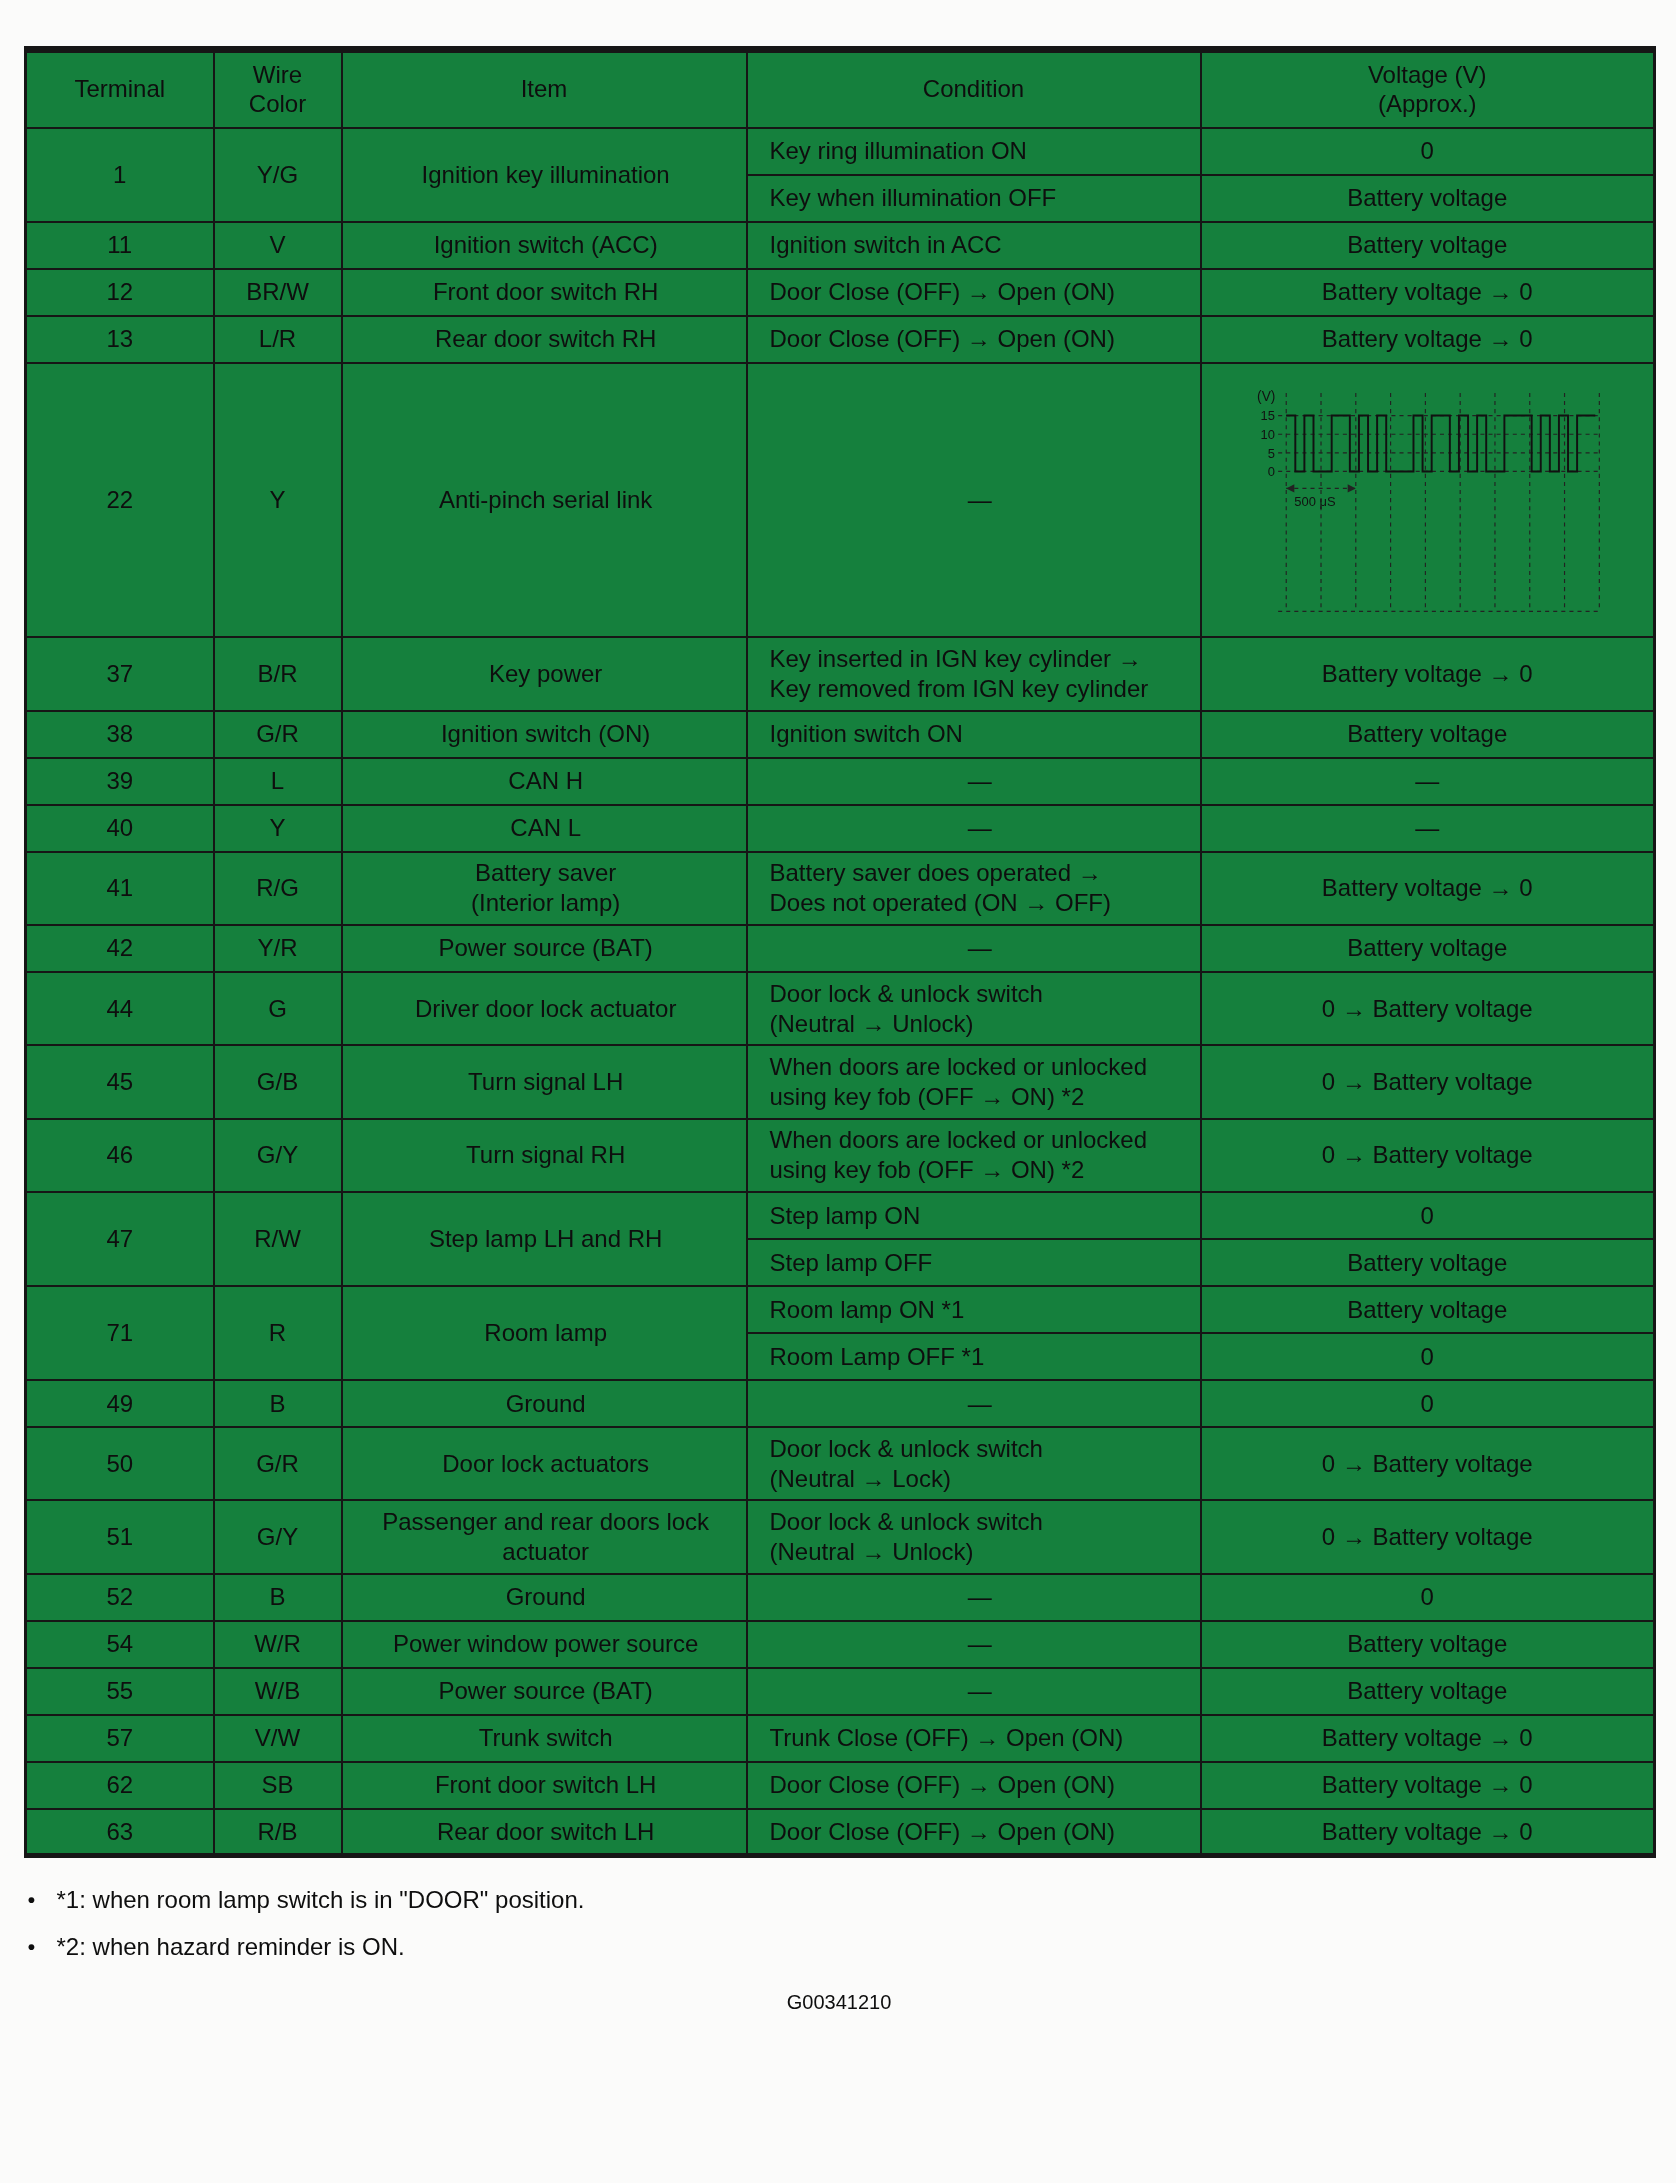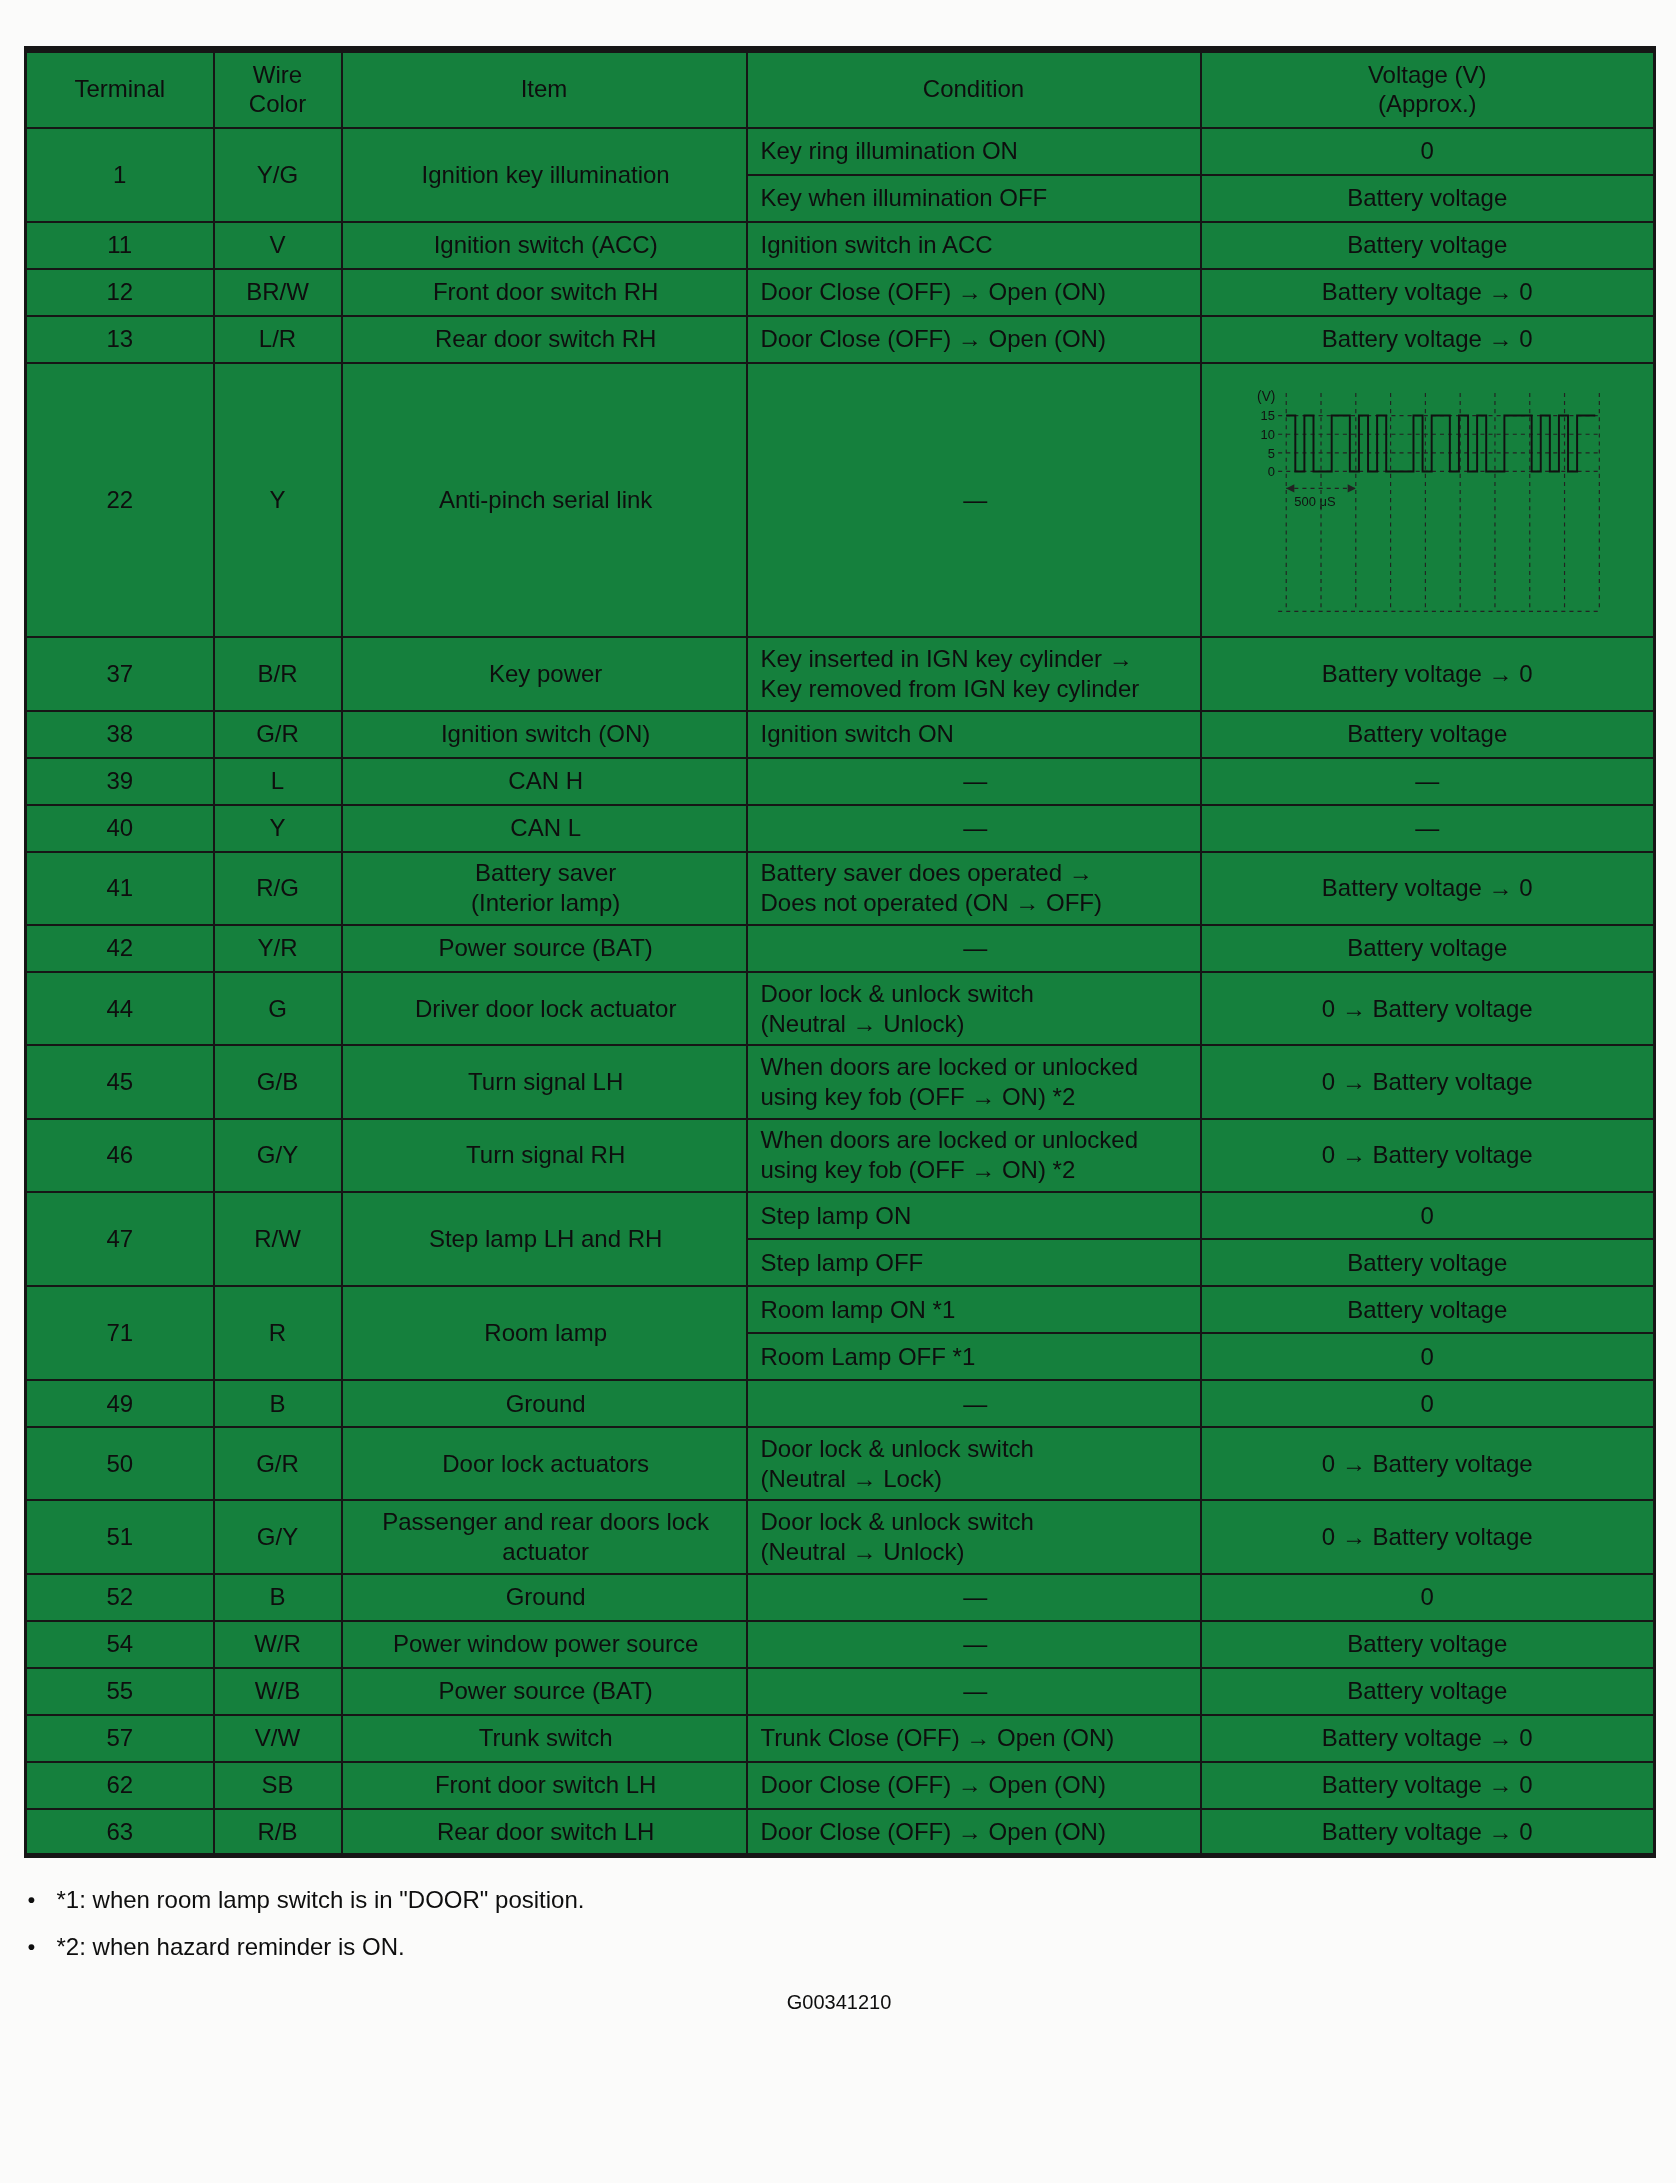--- a/index.html
+++ b/index.html
@@ -33,21 +33,21 @@
     line-height: 1.2;
   }
   td {
     font-size: 24px;
     height: 47px;
     padding: 5.7px 9.7px;
     line-height: 1.25;
   }
   .c-term, .c-wire { text-align: center; }
   .c-item { text-align: center; padding-left: 13px; white-space: pre-line; }
-  .c-cond { text-align: left; padding-left: 13px; white-space: pre-line; }
+  .c-cond { text-align: left; padding-left: 22px; white-space: pre-line; }
   .c-cond.dash { text-align: center; }
   .c-volt { text-align: center; }
   .c-volt.wave { padding: 11.3px 0; text-align: center; }
   .c-volt.wave svg { display: inline-block; }
 
   .notes { margin: 26px 0 0 1.6px; }
   .note {
     display: flex;
     align-items: flex-start;
     font-size: 24px;

